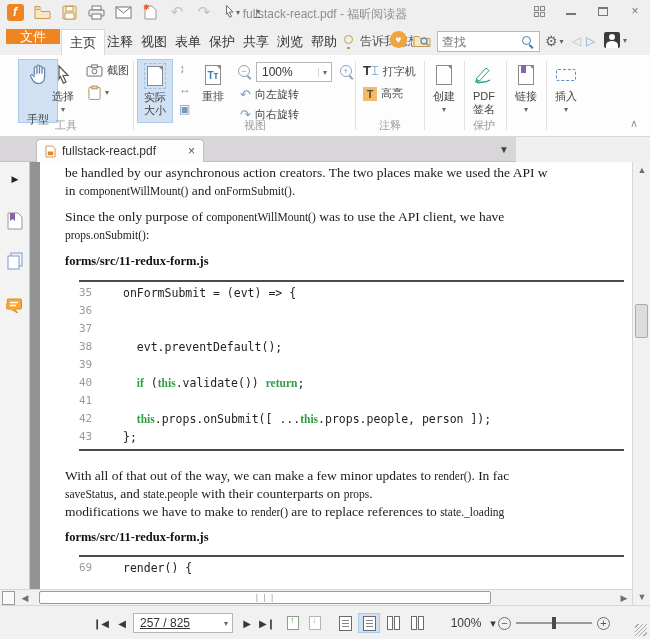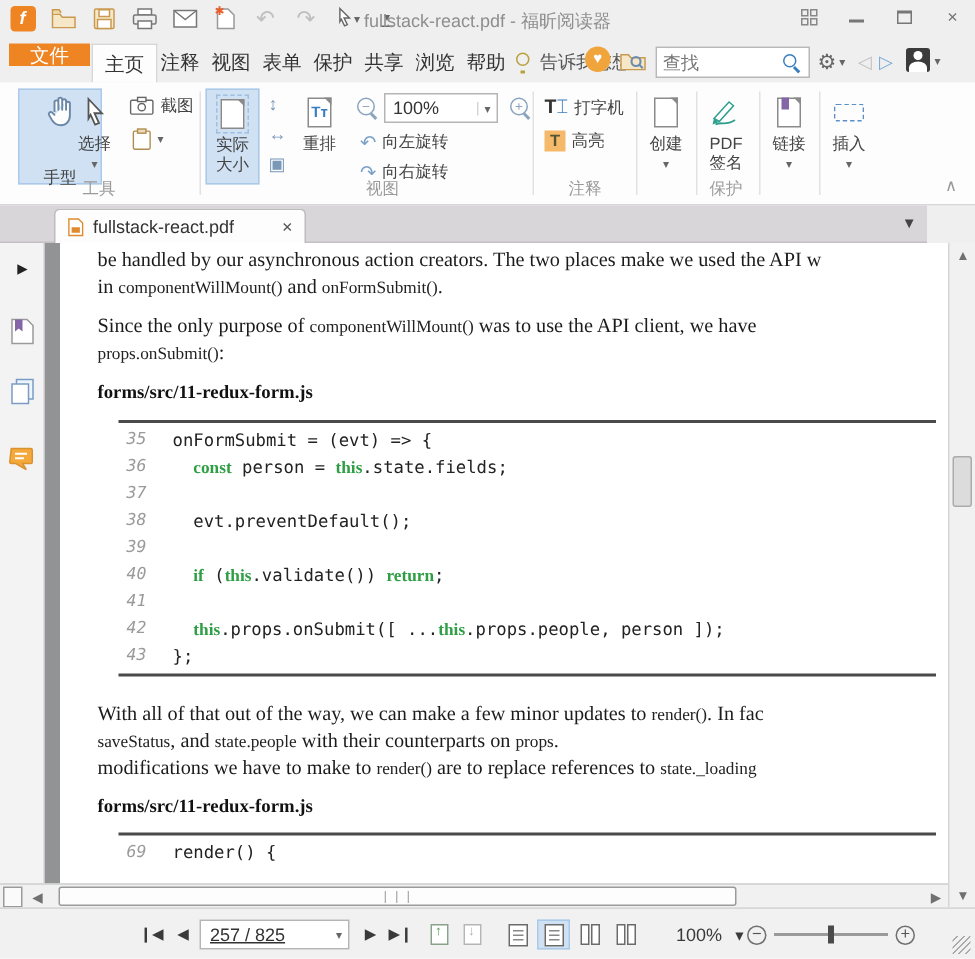--- a/index.html
+++ b/index.html
@@ -58,40 +58,40 @@
   .magbtn:after { content:""; position:absolute; left:9px; top:9px; width:5px; height:1.6px; background:#8aa4bf; transform:rotate(45deg); transform-origin:0 0; }
   .rot { font-size:13px; color:#7aa0c8; }
   .fitico { font-size:12px; color:#7a98b8; }
   .hl-t { width:14px; height:14px; background:#f5b969; color:#553; font-weight:bold; font-size:11px; display:flex; align-items:center; justify-content:center; }
   .tw-t { font-weight:bold; font-size:13px; color:#333; }
   .tw-t i { font-style:normal; color:#3a7ebf; font-weight:normal; }
   .dash-ico { width:20px; height:12px; border:1px dashed #5a8fc8; border-radius:2px; }
   .collapse { position:absolute; right:12px; bottom:6px; color:#999; font-size:11px; }
 
   
-  .doctabbar { position:absolute; left:0; top:137px; width:618px; height:25px; background:#d8d6d8; border-bottom:1px solid #c2c0c2; }
+  .doctabbar { position:absolute; left:0; top:137px; width:516px; height:25px; background:#d8d6d8; border-bottom:1px solid #c2c0c2; }
   .doctab { position:absolute; left:36px; top:2px; width:168px; height:23px; background:#fdfdfd; border:1px solid #bdbbbd; border-bottom:none; border-radius:4px 4px 0 0; display:flex; align-items:center; padding:0 8px; gap:6px; font-size:12px; color:#333; }
   .doctab .close-x { margin-left:auto; color:#555; font-size:12px; }
   .tabmenu { position:absolute; right:7px; top:7px; color:#444; font-size:10px; }
 
   
   .main { position:absolute; left:0; top:162px; width:650px; bottom:34px; background:#919395; }
   .sidebar { position:absolute; left:0; top:0; bottom:16px; width:30px; background:#f4f3f4; border-right:1px solid #c9c7c9; }
   .sb-item { position:absolute; left:0; width:30px; height:30px; display:flex; align-items:center; justify-content:center; }
   .docarea { position:absolute; left:31px; right:18px; top:0; bottom:16px; overflow:hidden; background:#919395; }
   .pdfpage { position:absolute; left:9px; top:0; right:-4px; bottom:-60px; background:#fff; padding:2px 0 0 25px; overflow:hidden; }
 
   .tline { white-space:pre; height:18px; line-height:18px; font-family:"Liberation Serif", serif; font-size:13.5px; color:#1b1b1b; overflow:hidden; }
   .ic { font-family:Liberation Serif, serif; font-size:11.5px; color:#222; }
   .kw { color:#2f9e44; font-weight:bold; }
   .code-heading { font-family:"Liberation Serif", serif; font-weight:bold; font-size:12.5px; color:#111; height:16px; }
   .codeblock { border-top:2px solid #4a4a4a; border-bottom:2px solid #4a4a4a; margin-left:14px; width:545px; padding:2px 0 3px 0; }
   .codeblock.open { border-bottom:none; }
   .code-line { display:flex; height:18px; line-height:18px; white-space:pre; font-family:"DejaVu Sans Mono", monospace; font-size:11.5px; color:#222; }
-  .code-line .ln { width:24px; text-align:center; color:#9a9a9a; margin-right:12px; flex:none; font-size:11px;font-style:italic; }
+  .code-line .ln { width:24px; text-align:left; color:#9a9a9a; margin-right:20px; flex:none; font-size:11px; }
 
   
   .vscroll { position:absolute; right:0; top:0; width:18px; bottom:0; background:#f1f1f1; border-left:1px solid #d6d6d6; }
   .sarrow { position:absolute; left:0; width:18px; height:16px; display:flex; align-items:center; justify-content:center; color:#707070; font-size:9px; }
   .vthumb { position:absolute; left:2px; top:142px; width:13px; height:34px; background:#dcdcdc; border:1px solid #ababab; border-radius:2px; }
   .hscroll { position:absolute; left:0; right:18px; bottom:0; height:16px; background:#f1f1f1; border-top:1px solid #d6d6d6; display:flex; align-items:center; }
   .hbox { width:13px; height:14px; background:#fafafa; border:1px solid #9a9a9a; margin:0 2px; }
   .harrow { width:16px; text-align:center; color:#707070; font-size:9px; }
   .htrack { position:relative; flex:1; height:16px; }
   .hthumb { position:absolute; left:6px; top:1px; width:452px; height:13px; background:#fdfdfd; border:1px solid #9a9a9a; border-radius:2px; display:flex; align-items:center; justify-content:center; }
@@ -226,21 +226,21 @@
   <span class="navchev" style="position:absolute; left:572px; top:7px; color:#c0bfc0;">◁</span>
   <span class="navchev" style="position:absolute; left:586px; top:7px; color:#7aa7d6;">▷</span>
   <div style="position:absolute; left:604px; top:5px; display:flex; gap:3px; align-items:center;">
     <span class="avatar"></span>
       <span class="dd">▾</span>
   </div>
 </div>
 
 <div class="ribbon">
 
-  <div class="bigbtn sel" style="left:12px; width:56px;gap:24px;">
+  <div class="bigbtn sel" style="left:18px; width:40px;gap:24px;">
     <span class="bico">
       <svg width="22" height="24" viewBox="0 0 24 26">
           <path d="M8 12V5.6a1.4 1.4 0 012.8 0V11m0-5.4V3.6a1.4 1.4 0 012.8 0V11m0-6.2a1.4 1.4 0 012.8 0V11m0-4.4a1.4 1.4 0 012.8 0V15c0 4.5-2.8 7.3-6.6 7.3-3.1 0-4.8-1.1-6.2-3.4l-2.3-4c-.9-1.5.9-2.9 2.2-1.8l1.7 1.6" fill="#fdfdfd" stroke="#6b87a8" stroke-width="1.4" stroke-linecap="round" stroke-linejoin="round"></path>
         </svg>
     </span>
     <span>手型</span>
     <span>工具</span>
   </div>
   <div class="bigbtn" style="left:46px; width:34px;">
     <span class="bico">
@@ -405,21 +405,21 @@
           <div class="tline"><span>be handled by our asynchronous action creators. The two places make we used the API w</span></div>
           <div class="tline"><span>in </span><span class="ic">componentWillMount()</span><span> and </span><span class="ic">onFormSubmit()</span><span>.</span></div>
         </div>
       <div style="margin-top:8px;">
           <div class="tline"><span>Since the only purpose of </span><span class="ic">componentWillMount()</span><span> was to use the API client, we have</span></div>
           <div class="tline"><span class="ic">props.onSubmit()</span><span>:</span></div>
         </div>
       <div class="code-heading" style="margin-top:10px;">forms/src/11-redux-form.js</div>
       <div class="codeblock" style="margin-top:10px;">
           <div class="code-line"><span class="ln">35</span><span><span>onFormSubmit = (evt) =&gt; {</span></span></div>
-          <div class="code-line"><span class="ln">36</span><span><span>  </span><span class="ic kw">const</span><span> person = </span><span class="ic kw">this</span><span>.state.fields;</span></span></div>
+          <div class="code-line"><span class="ln">36</span></div>
           <div class="code-line"><span class="ln">37</span><span></span></div>
           <div class="code-line"><span class="ln">38</span><span><span>  evt.preventDefault();</span></span></div>
           <div class="code-line"><span class="ln">39</span><span></span></div>
           <div class="code-line"><span class="ln">40</span><span><span>  </span><span class="ic kw">if</span><span> (</span><span class="ic kw">this</span><span>.validate()) </span><span class="ic kw">return</span><span>;</span></span></div>
           <div class="code-line"><span class="ln">41</span><span></span></div>
           <div class="code-line"><span class="ln">42</span><span><span>  </span><span class="ic kw">this</span><span>.props.onSubmit([ ...</span><span class="ic kw">this</span><span>.props.people, person ]);</span></span></div>
           <div class="code-line"><span class="ln">43</span><span><span>};</span></span></div>
         </div>
       <div style="margin-top:16px;">
           <div class="tline"><span>With all of that out of the way, we can make a few minor updates to </span><span class="ic">render()</span><span>. In fac</span></div>

